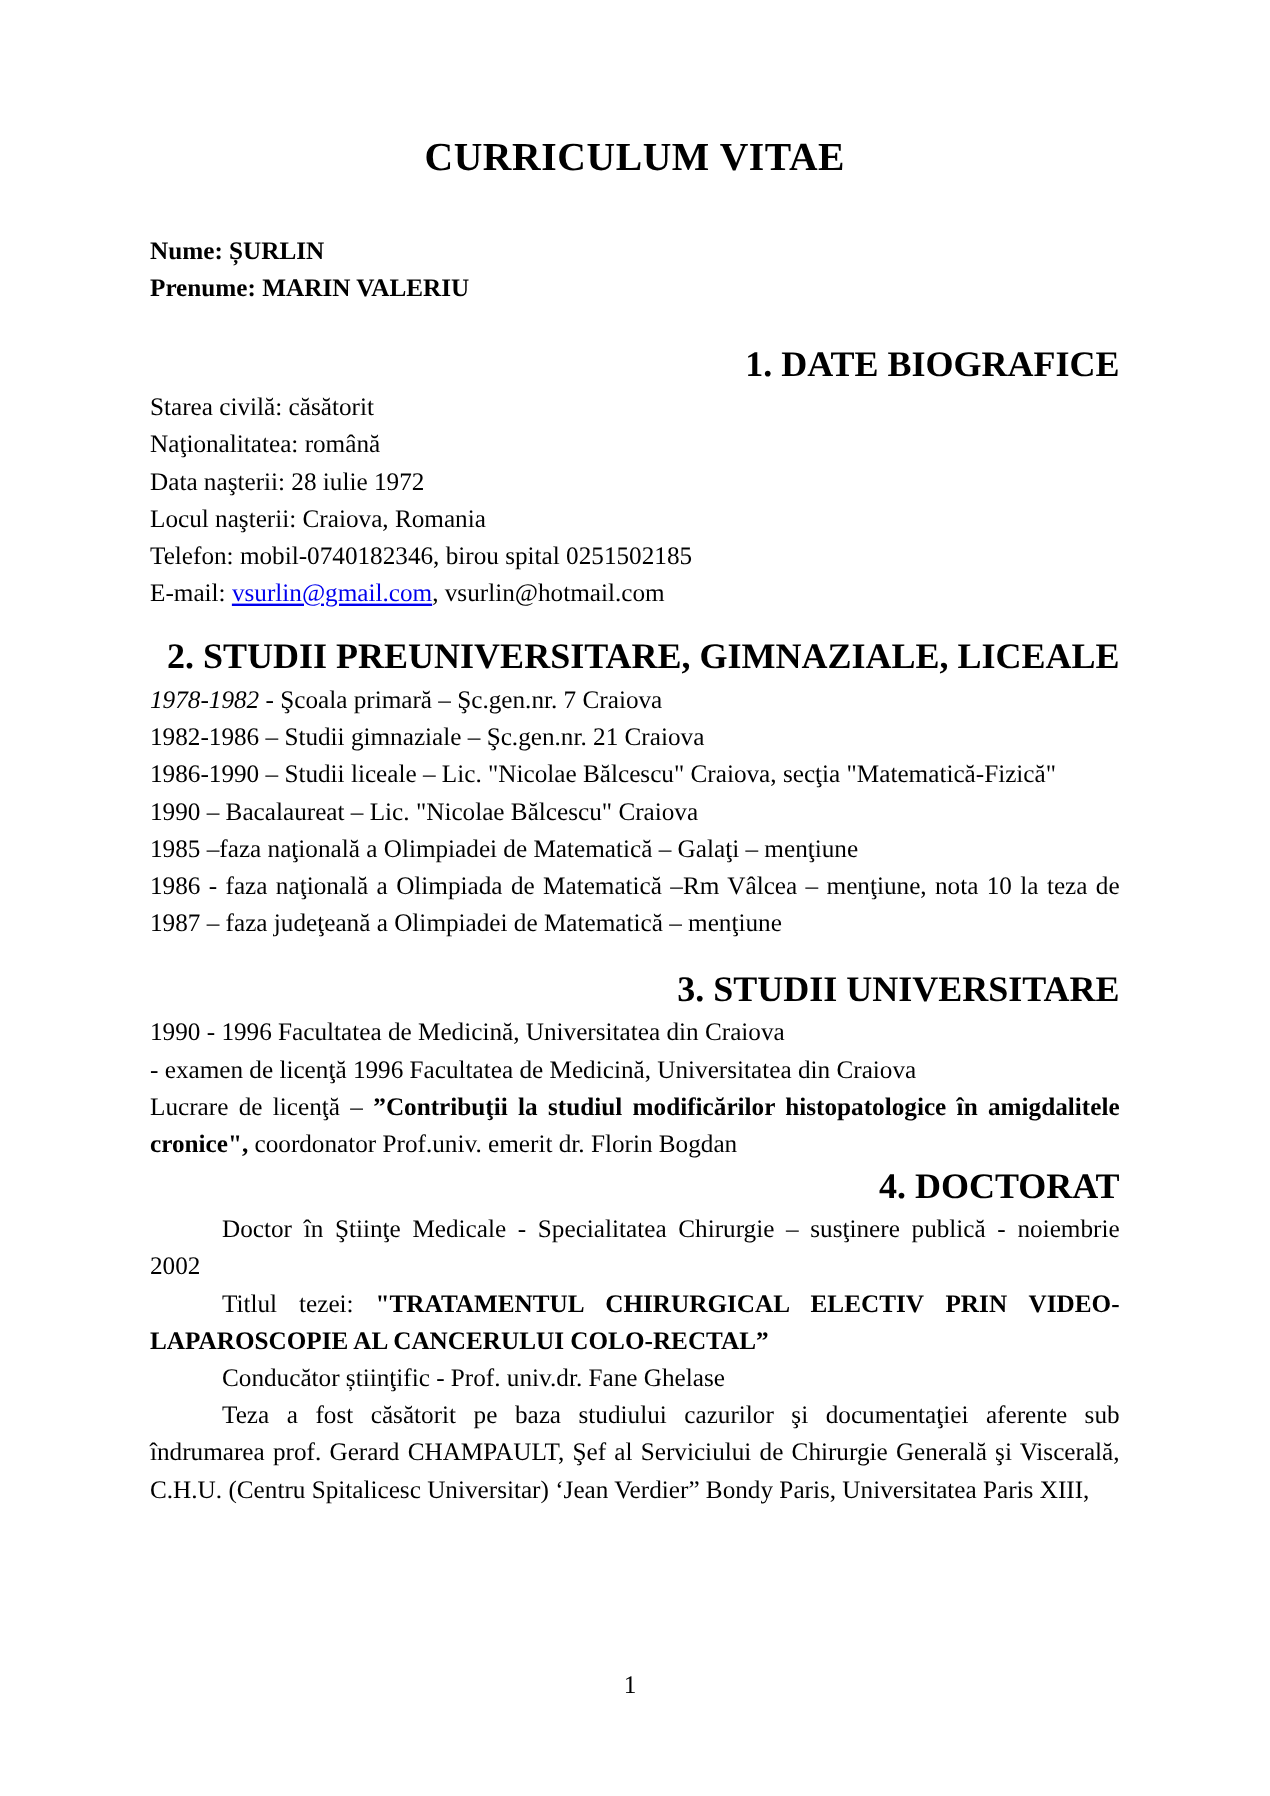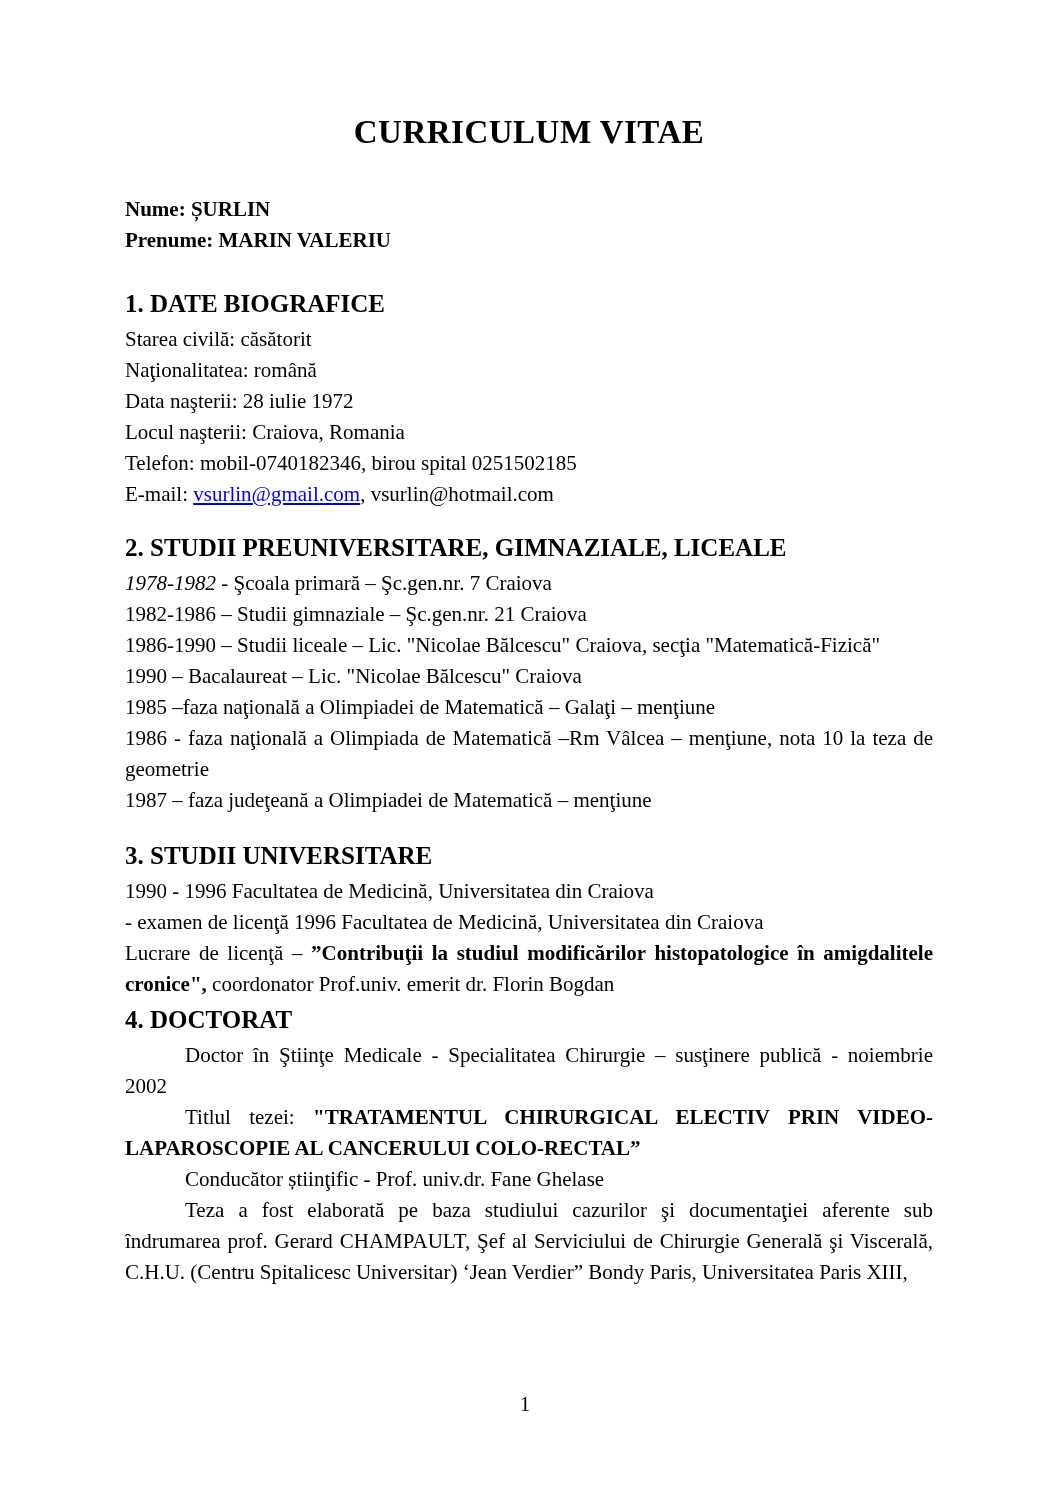--- a/index.html
+++ b/index.html
@@ -9,21 +9,21 @@
     font-size:21px;position:relative;overflow:hidden;
   }
   .content{margin:0 125px;}
   .title{margin-top:112px;font-size:33px;font-weight:bold;text-align:center;line-height:40px;letter-spacing:0.5px;}
   .name-block{margin-top:42px;}
   .ln{line-height:31px;white-space:nowrap;}
   .jl{line-height:31px;text-align:justify;text-align-last:justify;}
   .b{font-weight:bold;}
   .bi{font-weight:normal;font-style:italic;}
   .ind{text-indent:60px;}
-  .heading{font-size:25px;font-weight:bold;text-align:left;line-height:40px;}
+  .heading{font-size:30px;font-weight:bold;text-align:right;line-height:40px;}
   .h-s1{margin-top:28px;}
   .h-s2{margin-top:18px;}
   .h-s3{margin-top:20px;}
   .h-s4{}
   .link{color:#0000EE;text-decoration:underline;cursor:pointer;}
   .pagenum{position:absolute;left:0;right:8px;bottom:77px;text-align:center;line-height:31px;}
 </style>
 </head>
 <body>
 
@@ -45,35 +45,34 @@
     <div class="ln">Telefon: mobil-0740182346, birou spital 0251502185</div>
     <div class="ln"><span>E-mail: </span><a class="link">vsurlin@gmail.com</a><span>, vsurlin@hotmail.com</span></div>
 
     <div class="heading h-s2">2. STUDII PREUNIVERSITARE, GIMNAZIALE, LICEALE</div>
     <div class="ln"><span class="bi">1978-1982 -</span><span> Şcoala primară – Şc.gen.nr. 7 Craiova</span></div>
     <div class="ln">1982-1986 – Studii gimnaziale – Şc.gen.nr. 21 Craiova</div>
     <div class="ln">1986-1990 – Studii liceale – Lic. "Nicolae Bălcescu" Craiova, secţia "Matematică-Fizică"</div>
     <div class="ln">1990 – Bacalaureat – Lic. "Nicolae Bălcescu" Craiova</div>
     <div class="ln">1985 –faza naţională a Olimpiadei de Matematică – Galaţi – menţiune</div>
     <div class="jl">1986  - faza naţională a Olimpiada de Matematică –Rm Vâlcea – menţiune, nota 10 la teza de</div>
-    <div class="ln">geometrie</div>
     <div class="ln">1987 – faza judeţeană a Olimpiadei de Matematică – menţiune</div>
 
     <div class="heading h-s3">3. STUDII UNIVERSITARE</div>
     <div class="ln">1990 - 1996 Facultatea de Medicină, Universitatea din Craiova</div>
     <div class="ln">- examen de licenţă 1996 Facultatea de Medicină, Universitatea din Craiova</div>
     <div class="jl"><span>Lucrare de licenţă – </span><span class="b">”Contribuţii la studiul modificărilor histopatologice în amigdalitele</span></div>
     <div class="ln"><span class="b">cronice",</span><span> coordonator Prof.univ. emerit dr. Florin Bogdan</span></div>
 
     <div class="heading h-s4">4. DOCTORAT</div>
     <div class="jl ind">Doctor în Ştiinţe Medicale - Specialitatea Chirurgie  – susţinere publică - noiembrie</div>
     <div class="ln">2002</div>
     <div class="jl ind"><span>Titlul tezei: </span><span class="b">"TRATAMENTUL CHIRURGICAL ELECTIV PRIN VIDEO-</span></div>
     <div class="ln b">LAPAROSCOPIE AL CANCERULUI COLO-RECTAL”</div>
     <div class="ln ind">Conducător știinţific - Prof. univ.dr. Fane Ghelase</div>
-    <div class="jl ind">Teza a fost elaborată pe baza studiului cazurilor şi documentaţiei aferente sub</div>
+    <div class="jl ind">Teza a fost căsătorit pe baza studiului cazurilor şi documentaţiei aferente sub</div>
     <div class="jl">îndrumarea prof. Gerard CHAMPAULT, Şef al Serviciului de Chirurgie Generală şi Viscerală,</div>
     <div class="ln">C.H.U. (Centru Spitalicesc Universitar) ‘Jean Verdier” Bondy Paris, Universitatea Paris XIII,</div>
 
   </div>
 
   <div class="pagenum">1</div>
 </div>
 
 </body></html>

